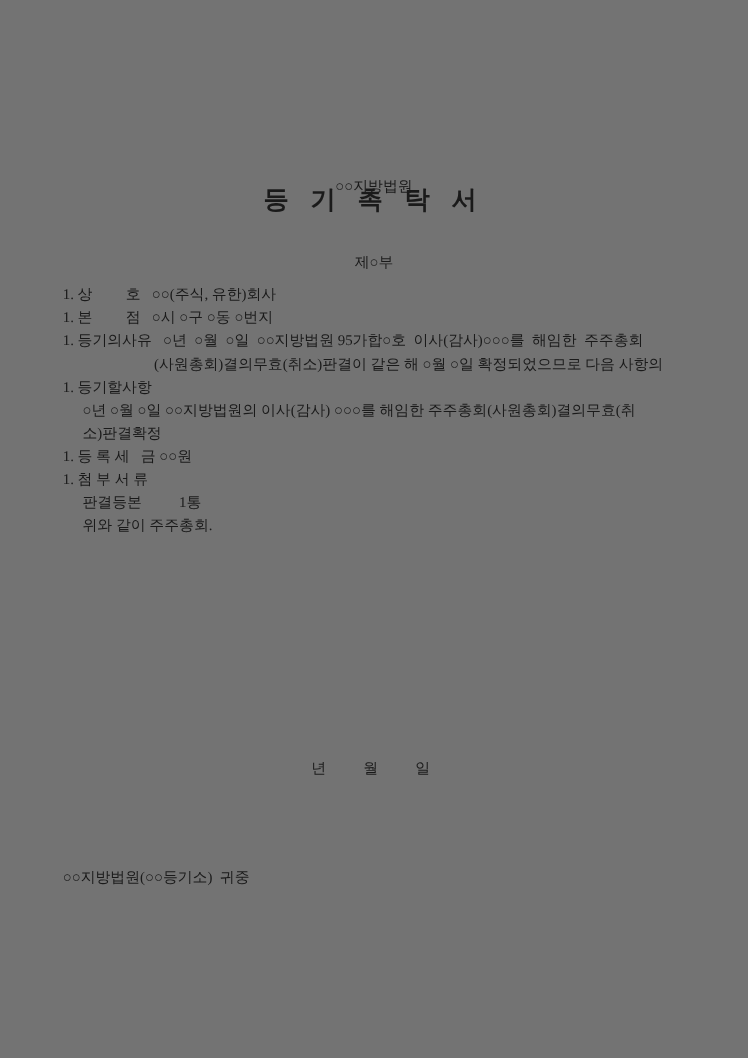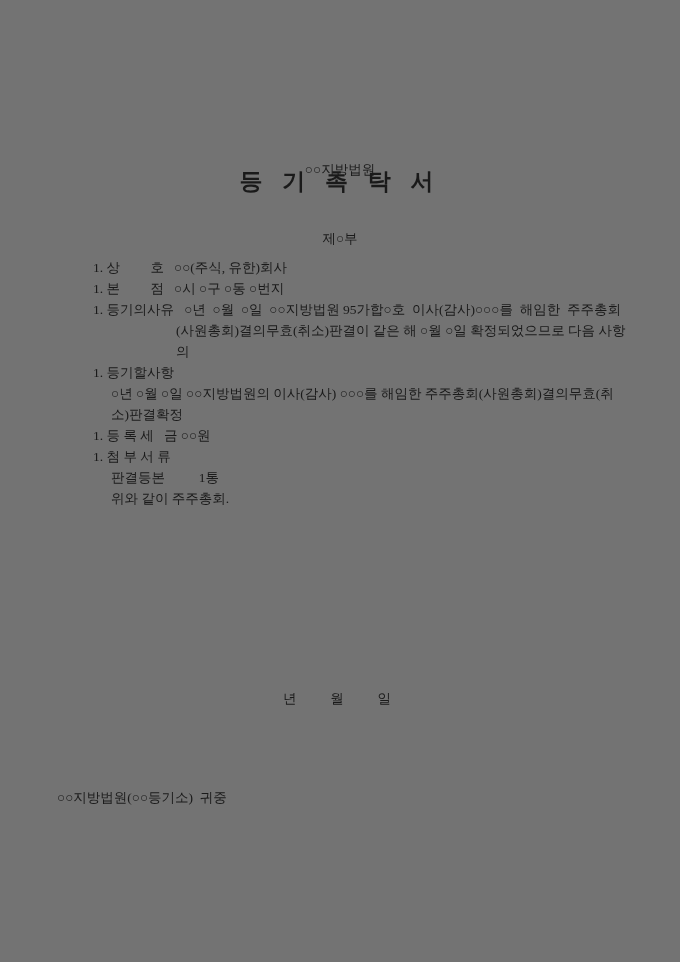--- a/index.html
+++ b/index.html
@@ -40,21 +40,20 @@
   .doc-body {
     position: absolute;
     top: 257px;
     left: 57px;
     width: 575px;
     font-size: 13.5px;
     line-height: 21px;
   }
   .doc-line {
     white-space: pre-wrap;
-    margin-left: 36px;
   }
   .ind1 { padding-left: 18px; }   
   .ind2 { padding-left: 83px; }   
   .date-line {
     position: absolute;
     top: 690px;
     left: 283px;
     font-size: 13.5px;
     white-space: pre-wrap;
   }

